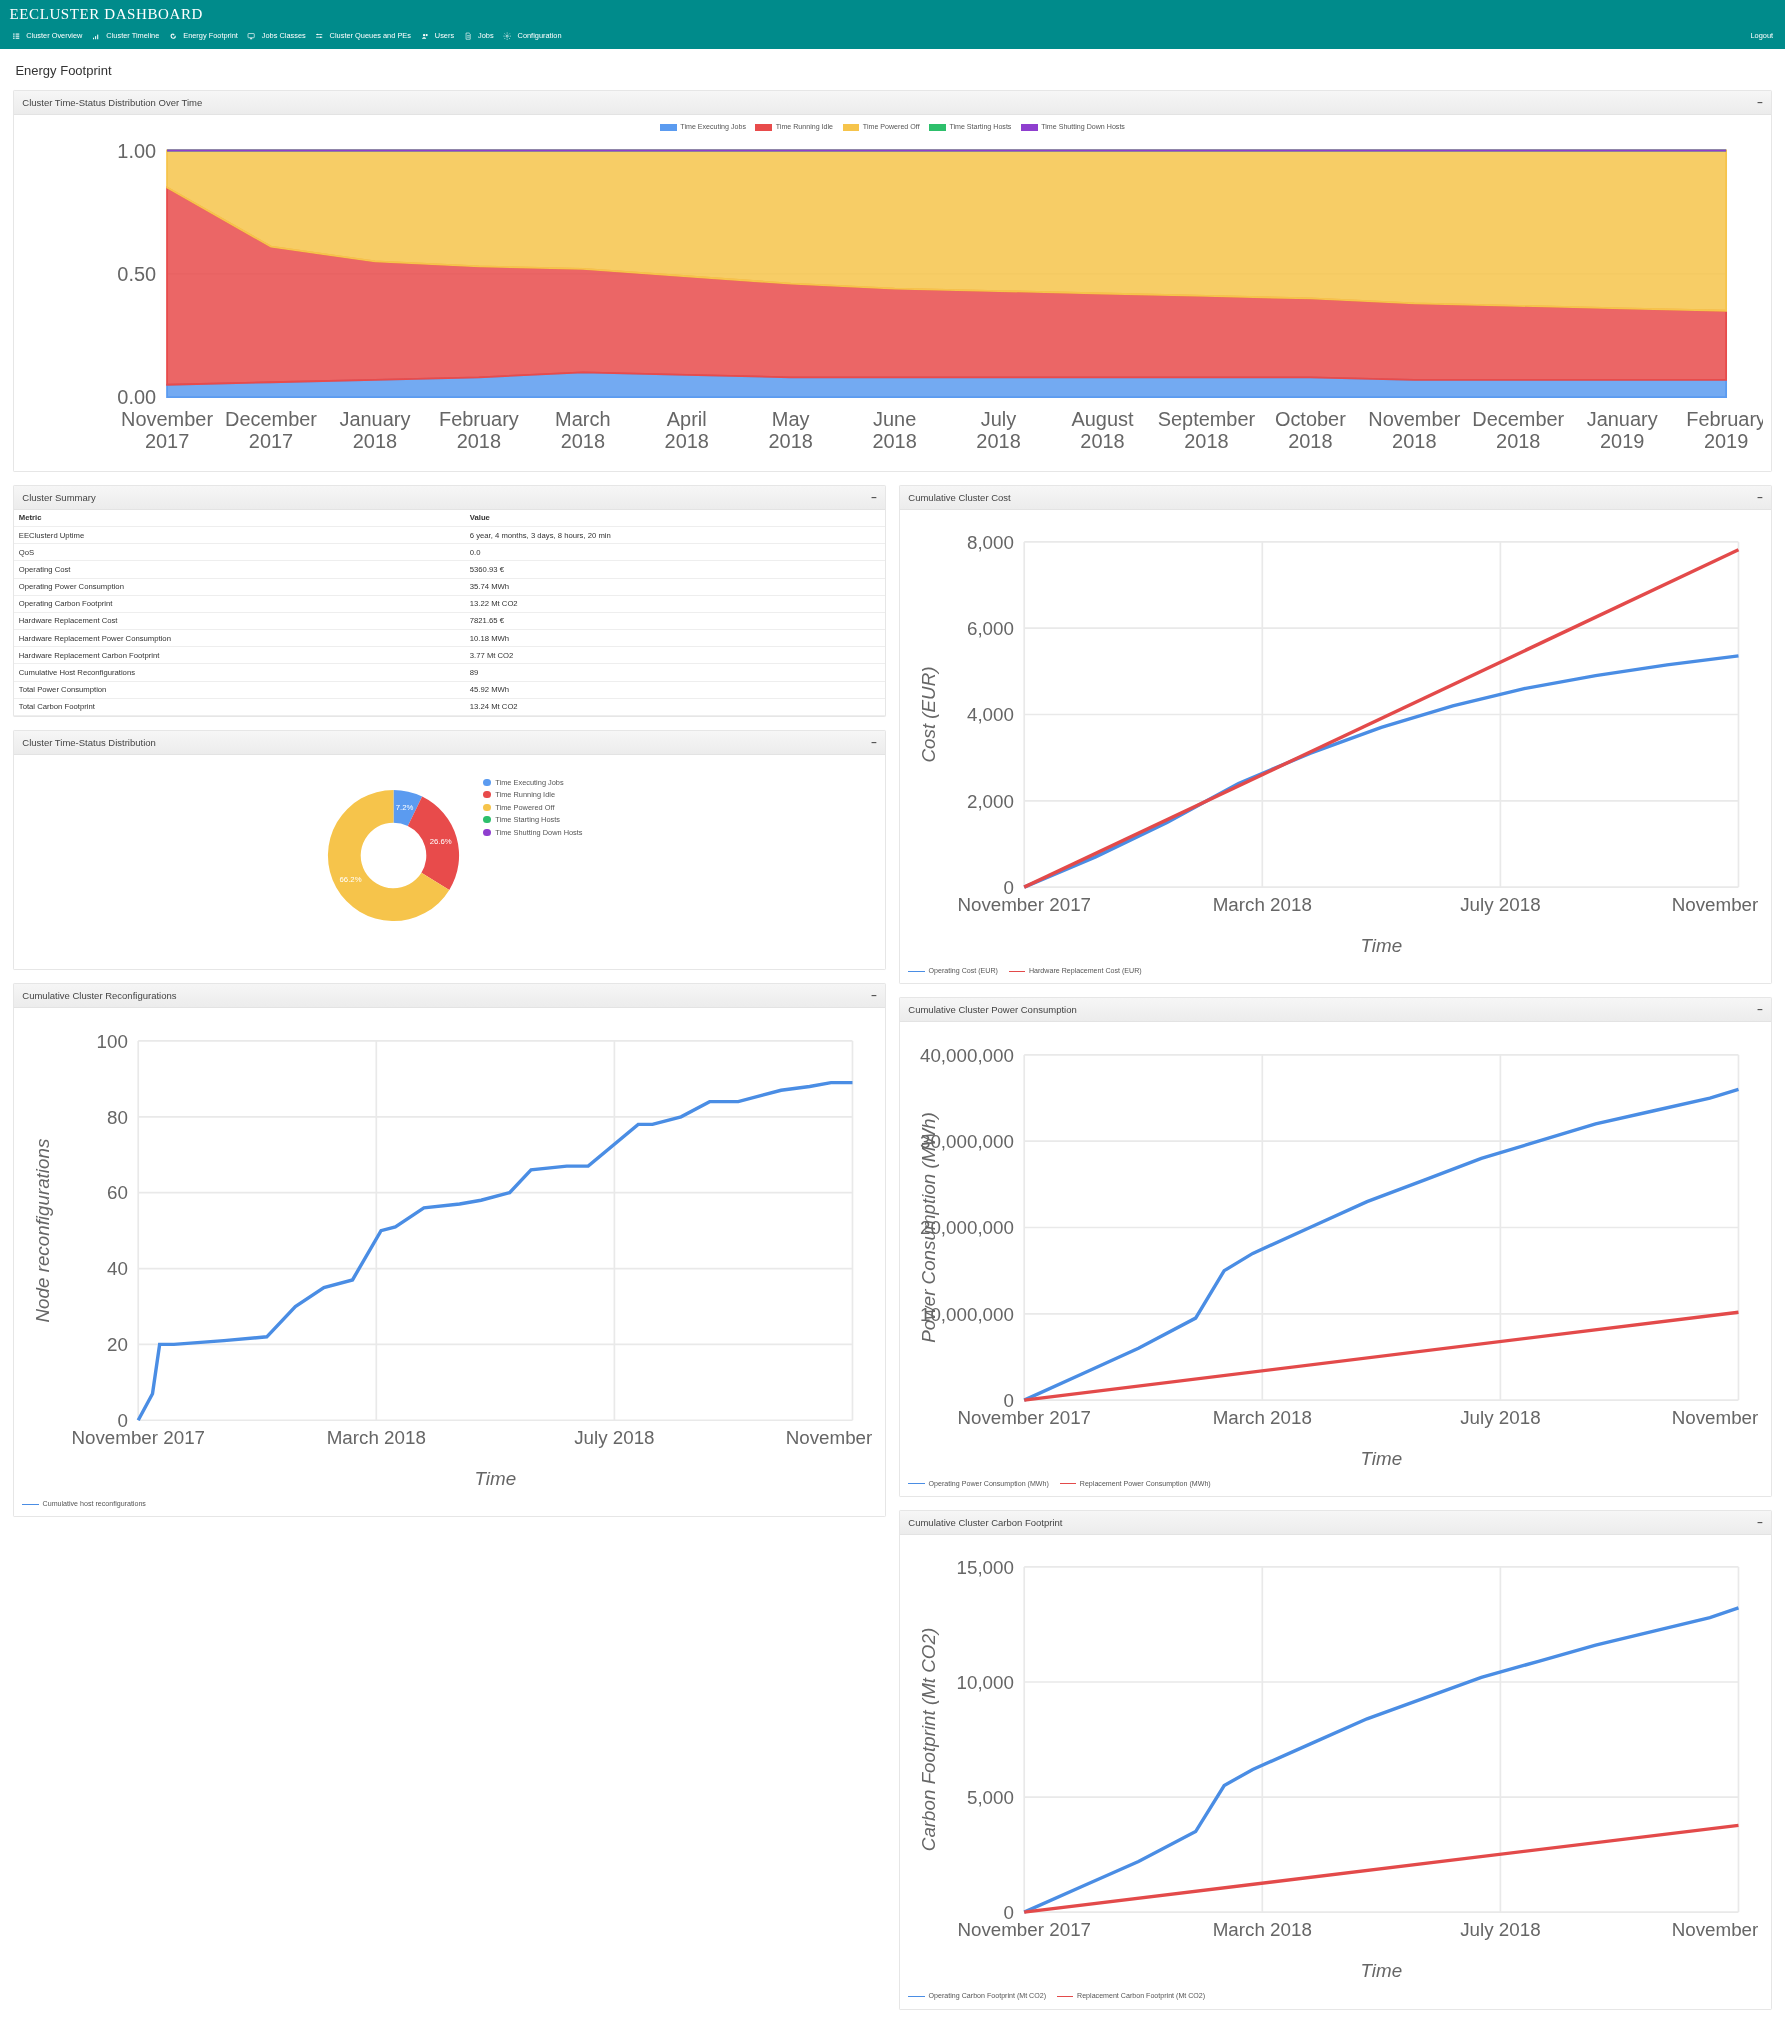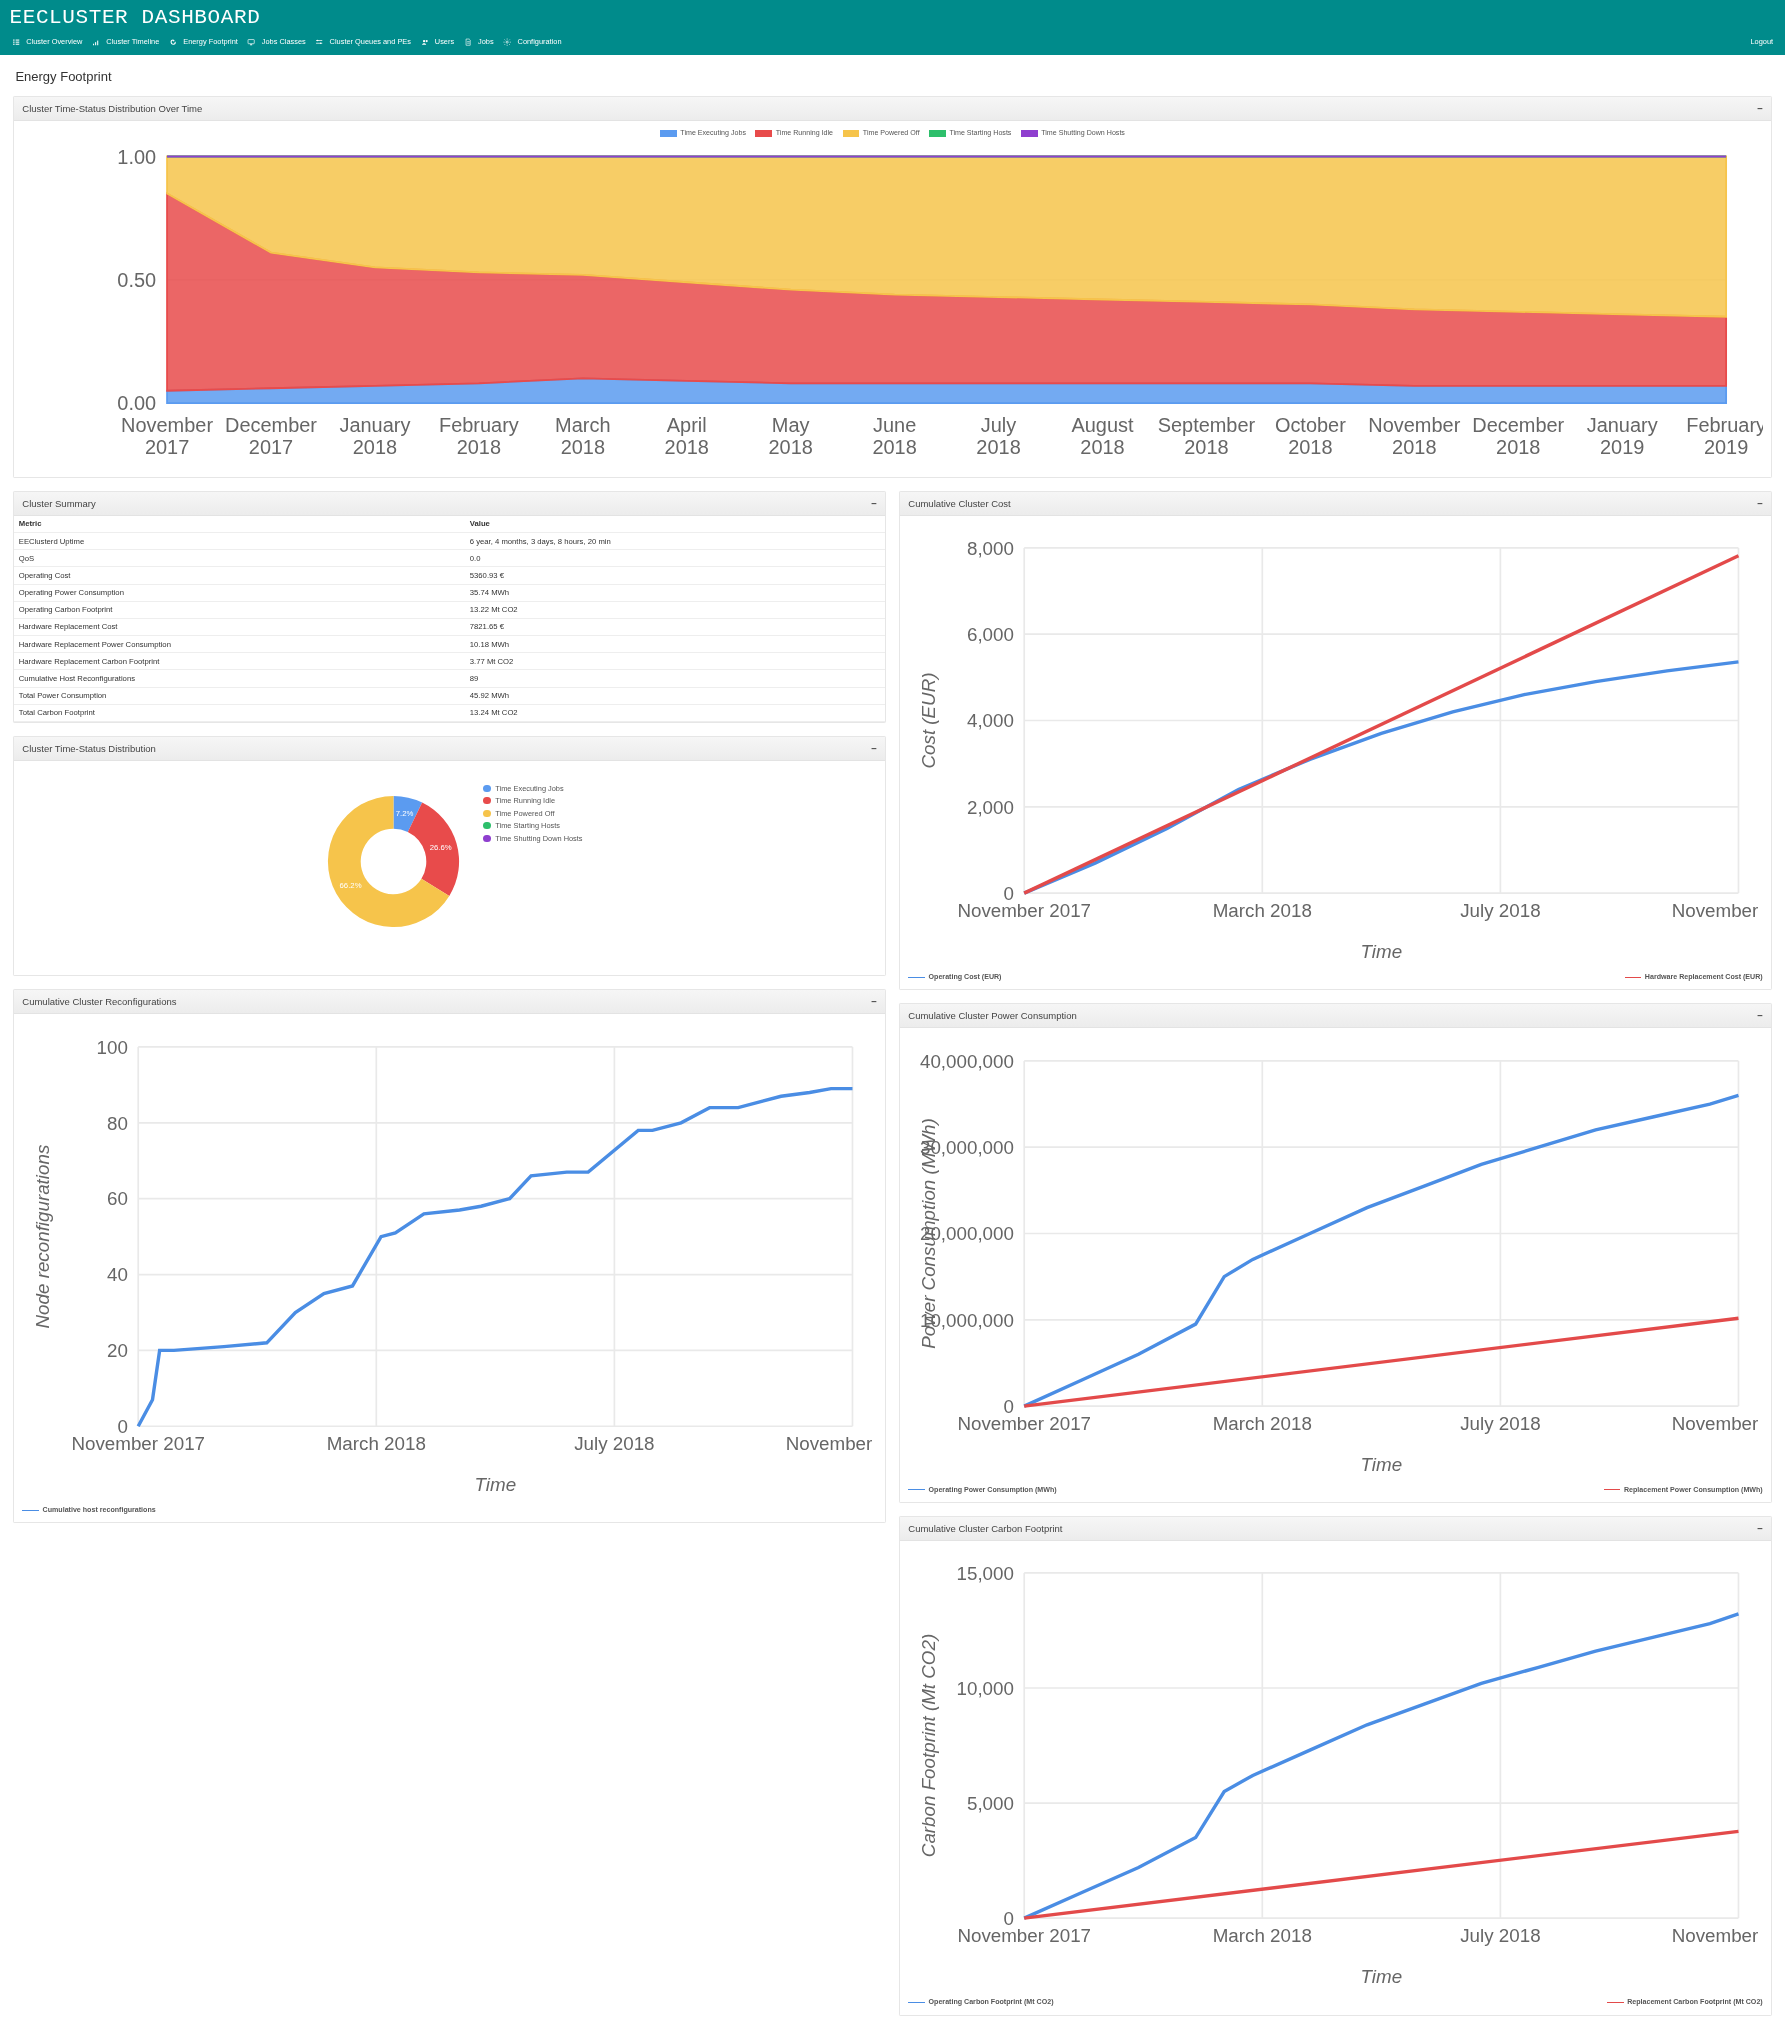--- a/index.html
+++ b/index.html
@@ -1,18 +1,18 @@
 <!DOCTYPE html>
 <html style="font-size:9.5px"><head>
 <meta charset="utf-8">
 <style>
 * { box-sizing: border-box; margin: 0; padding: 0; }
 body { font-family: -apple-system, BlinkMacSystemFont, "Segoe UI", Helvetica, Arial, sans-serif; background: #fff; color: #333; font-size: 7.7px; }
 .topbar { background: #008b8b; color: #fff; }
-.brand { font-family: Liberation Mono, monospace; font-size: 21px; letter-spacing: 0.6px; padding: 6px 9.5px 3.6px; font-weight: 400; }
+.brand { font-family: Liberation Serif, serif; font-size: 15px; letter-spacing: 0.6px; padding: 6px 9.5px 3.6px; font-weight: 400; }
 .navbar { display: flex; align-items: center; padding: 2.4px 7.1px 6px; font-size: 7.4px; }
 .navbar .item { display: inline-flex; align-items: center; gap: 6px; padding: 2.4px 4.8px; cursor: pointer; white-space: nowrap; }
 .navbar .item svg { width: 8.3px; height: 8.3px; fill: #fff; }
 .navbar .spacer { flex: 1; }
 .content { padding: 10.7px 13px; }
 .page-title { font-size: 13px; font-weight: 400; color: #333; margin: 3.6px 0 12px 2.4px; }
 .panel { border: 0.6px solid #e6e6e6; border-radius: 1.2px; margin-bottom: 13px; background: #fff; }
 .panel-head { background: linear-gradient(#f6f6f6, #ececec); border-bottom: 0.6px solid #e3e3e3; padding: 6px 8.3px; font-size: 9.5px; color: #444; display: flex; }
 .panel-head .ph-title { flex: 1; }
 .panel-head .minus { font-weight: 700; font-size: 9.5px; cursor: pointer; }
@@ -20,21 +20,21 @@
 .cols { display: flex; gap: 13px; align-items: flex-start; }
 .col { flex: 1; min-width: 0; }
 table.summary { width: 100%; border-collapse: collapse; font-size: 7.7px; }
 table.summary th, table.summary td { text-align: left; padding: 3.6px 4.8px; border-bottom: 0.6px solid #eee; }
 table.summary th { font-weight: 700; }
 .legend-h { display: flex; gap: 9.5px; justify-content: center; font-size: 7.1px; color: #555; margin-bottom: 4.8px; flex-wrap: wrap; }
 .legend-h span, .legend-b span { display: inline-flex; align-items: center; gap: 3.6px; }
 .sw { width: 16.7px; height: 7.1px; display: inline-block; }
 .swc { width: 7.1px; height: 7.1px; border-radius: 50%; display: inline-block; }
 svg.chart { display: block; width: 100%; }
-.legend-b { display: flex; gap: 10.7px; justify-content: space-between; font-size: 7.1px; color: #555; margin-top: 4.8px; flex-wrap: wrap; font-weight: bold; }
+.legend-b { display: flex; gap: 10.7px; justify-content: flex-start; font-size: 7.1px; color: #555; margin-top: 4.8px; flex-wrap: wrap; }
 .line-sw { width: 16.7px; height: 0; border-top: 1.2px solid; display: inline-block; }
 .donut-wrap { display: flex; gap: 12px; align-items: flex-start; justify-content: center; padding: 14.3px 4.8px 28.6px; }
 .donut-leg { font-size: 7.4px; color: #555; }
 .donut-leg div { display: flex; align-items: center; gap: 4.8px; margin-bottom: 3.6px; }
 .axis-label { font-size: 11px; fill: #666; font-style: italic; }
 .tick { font-size: 11px; fill: #666; }
 .grid { stroke: #e9e9e9; stroke-width: 1; }
 </style>
 </head>
 <body>

